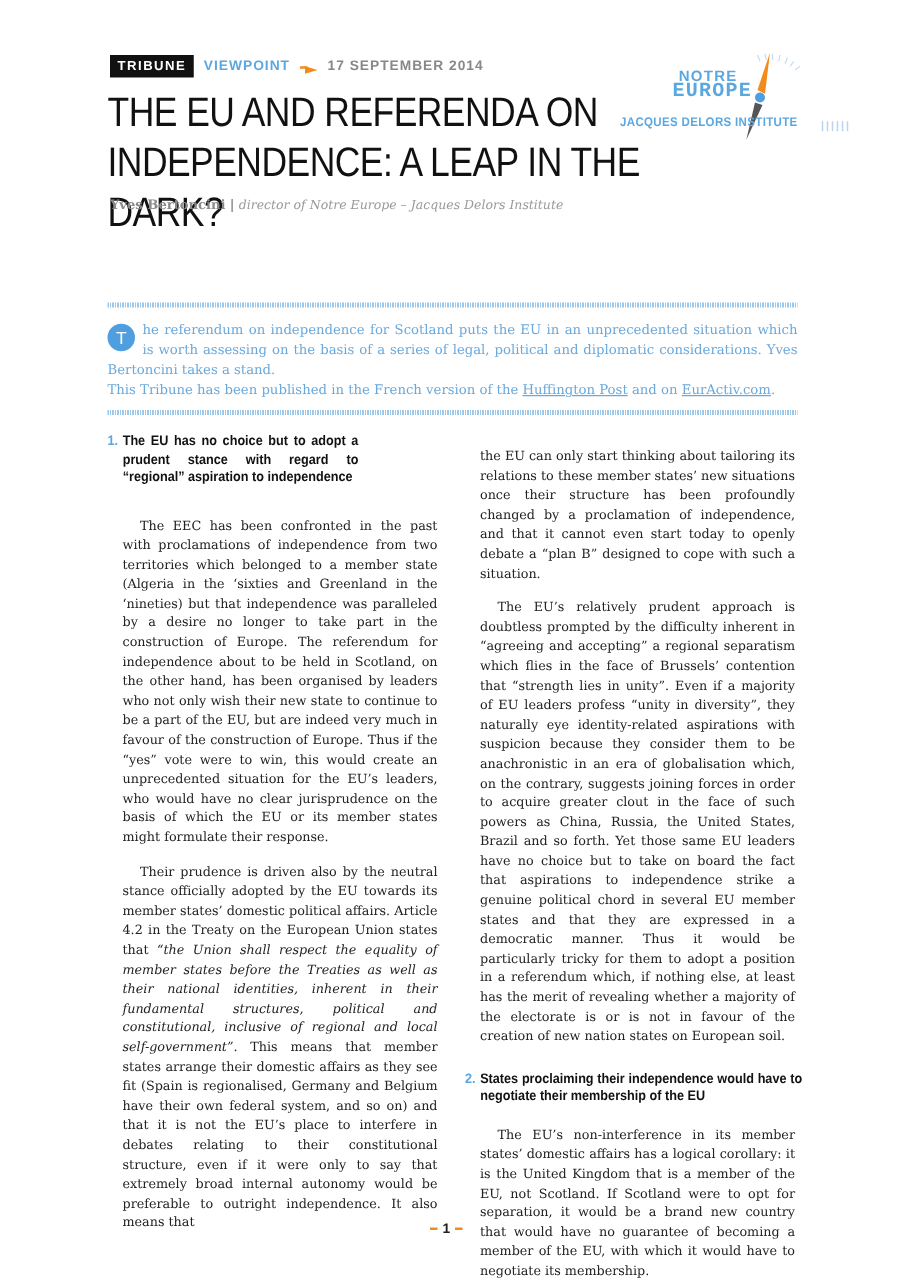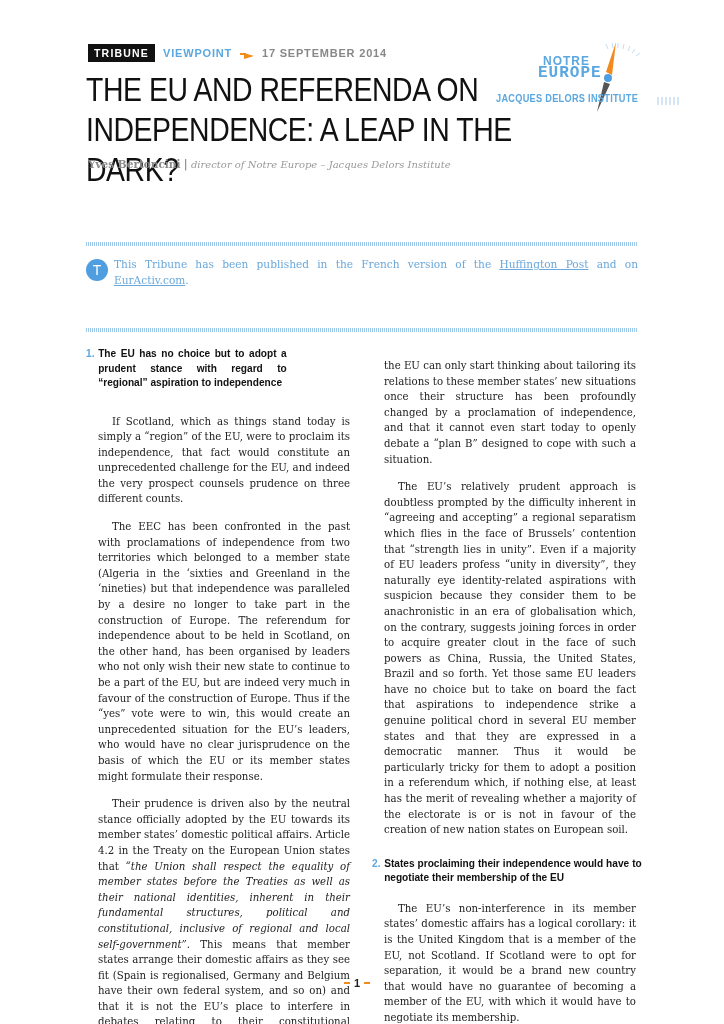--- a/index.html
+++ b/index.html
@@ -93,33 +93,33 @@
 <div class="byline">
   <span class="name">Yves Bertoncini</span>
   <span class="sep">|</span>
   <span class="role">director of Notre Europe – Jacques Delors Institute</span>
 </div>
 
 <div class="dots top"></div>
 
 <div class="intro">
   <span class="dropcap">T</span>
+  <p>he referendum on independence for Scotland puts the EU in an unprecedented situation which is worth assessing on the basis of a series of legal, political and diplomatic considerations. Yves Bertoncini takes a stand.</p>
   <p>
     <span>This Tribune has been published in the French version of the </span><a href="#">Huffington Post</a><span> and on </span><a href="#">EurActiv.com</a><span>.</span>
   </p>
 </div>
 
 <div class="dots bottom"></div>
 
 <div class="col left">
   <div class="heading">
     <span class="num">1.</span>
     <span style="width:205px;display:inline-block;">The EU has no choice but to adopt a prudent stance with regard to “regional” aspiration to independence</span>
   </div>
-  <p>If Scotland, which as things stand today is simply a “region” of the EU, were to proclaim its independence, that fact would constitute an unprecedented challenge for the EU, and indeed the very prospect counsels prudence on three different counts.</p>
   <p>The EEC has been confronted in the past with proclamations of independence from two territories which belonged to a member state (Algeria in the ‘sixties and Greenland in the ‘nineties) but that independence was paralleled by a desire no longer to take part in the construction of Europe. The referendum for independence about to be held in Scotland, on the other hand, has been organised by leaders who not only wish their new state to continue to be a part of the EU, but are indeed very much in favour of the construction of Europe. Thus if the “yes” vote were to win, this would create an unprecedented situation for the EU’s leaders, who would have no clear jurisprudence on the basis of which the EU or its member states might formulate their response.</p>
   <p><span>Their prudence is driven also by the neutral stance officially adopted by the EU towards its member states’ domestic political affairs. Article 4.2 in the Treaty on the European Union states that </span><i>“the Union shall respect the equality of member states before the Treaties as well as their national identities, inherent in their fundamental structures, political and constitutional, inclusive of regional and local self-government”</i><span>. This means that member states arrange their domestic affairs as they see fit (Spain is regionalised, Germany and Belgium have their own federal system, and so on) and that it is not the EU’s place to interfere in debates relating to their constitutional structure, even if it were only to say that extremely broad internal autonomy would be preferable to outright independence. It also means that</span></p>
 </div>
 
 <div class="col right">
   <p class="noindent">the EU can only start thinking about tailoring its relations to these member states’ new situations once their structure has been profoundly changed by a proclamation of independence, and that it cannot even start today to openly debate a “plan B” designed to cope with such a situation.</p>
   <p>The EU’s relatively prudent approach is doubtless prompted by the difficulty inherent in “agreeing and accepting” a regional separatism which flies in the face of Brussels’ contention that “strength lies in unity”. Even if a majority of EU leaders profess “unity in diversity”, they naturally eye identity-related aspirations with suspicion because they consider them to be anachronistic in an era of globalisation which, on the contrary, suggests joining forces in order to acquire greater clout in the face of such powers as China, Russia, the United States, Brazil and so forth. Yet those same EU leaders have no choice but to take on board the fact that aspirations to independence strike a genuine political chord in several EU member states and that they are expressed in a democratic manner. Thus it would be particularly tricky for them to adopt a position in a referendum which, if nothing else, at least has the merit of revealing whether a majority of the electorate is or is not in favour of the creation of new nation states on European soil.</p>
   <div class="heading h2">
     <span class="num">2.</span>
     <span style="width:280px;display:inline-block;">States proclaiming their independence would have to negotiate their membership of the EU</span>

